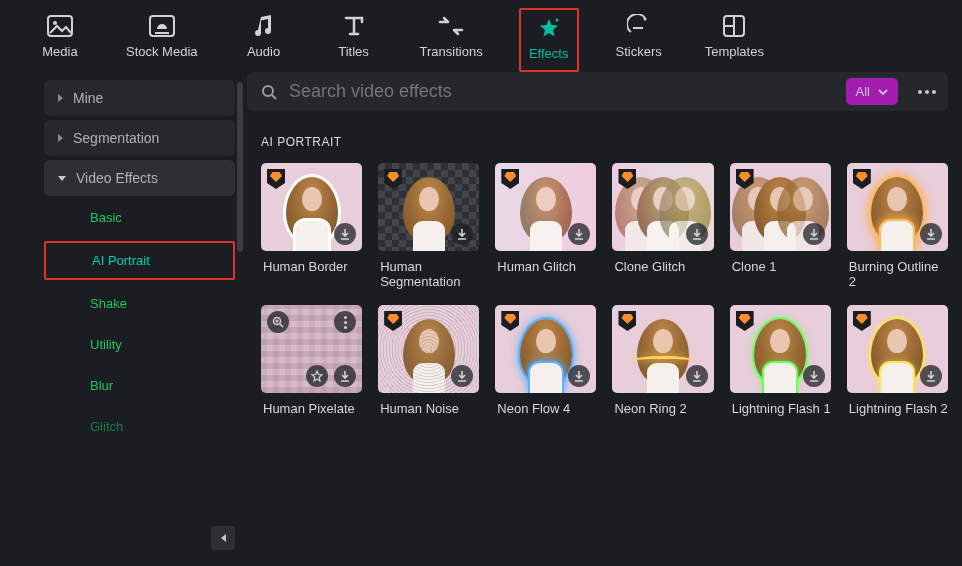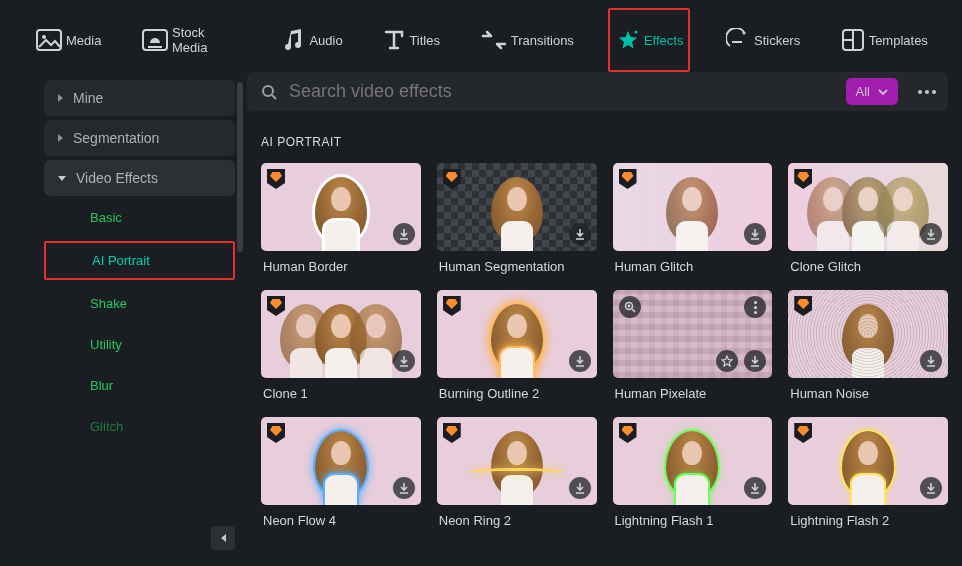--- a/index.html
+++ b/index.html
@@ -14,21 +14,21 @@
 }
 
 .top-nav {
   display: flex;
   padding: 8px 30px 0 30px;
   gap: 30px;
   height: 72px;
 }
 .top-nav-item {
   display: flex;
-  flex-direction: row;
+  flex-direction: column;
   align-items: center;
   justify-content: flex-start;
   gap: 4px;
   cursor: pointer;
   padding: 4px 6px;
   min-width: 60px;
 }
 .top-nav-item .icon-wrap {
   height: 28px;
   display: flex;
@@ -183,21 +183,21 @@
 .section-title {
   font-size: 12px;
   letter-spacing: 0.5px;
   color: #dadde0;
   padding: 24px 0 14px 14px;
   font-weight: 500;
 }
 
 .grid {
   display: grid;
-  grid-template-columns: repeat(4, 1fr);
+  grid-template-columns: repeat(6, 1fr);
   gap: 16px;
   padding: 0 0 10px 14px;
   overflow-y: auto;
 }
 .card {
   display: flex;
   flex-direction: column;
   gap: 8px;
 }
 .thumb {

